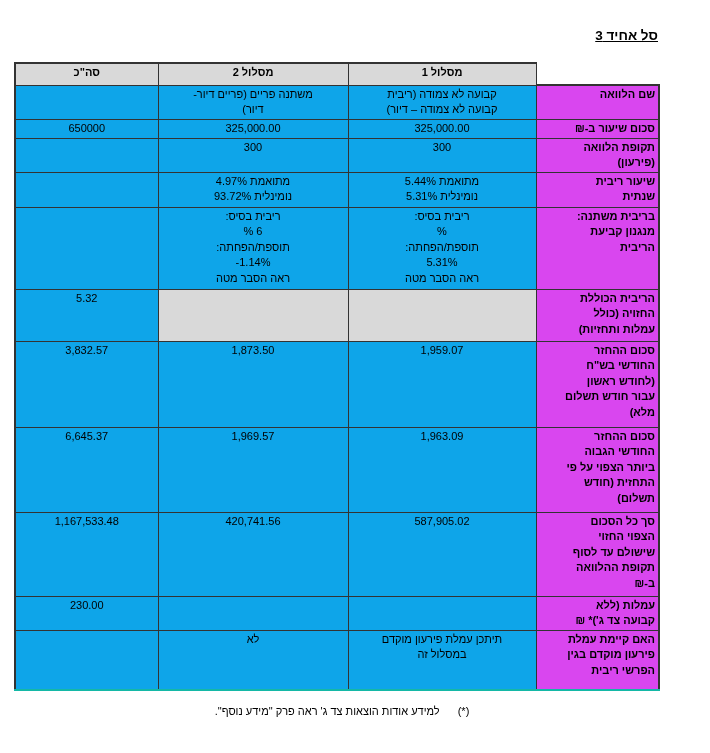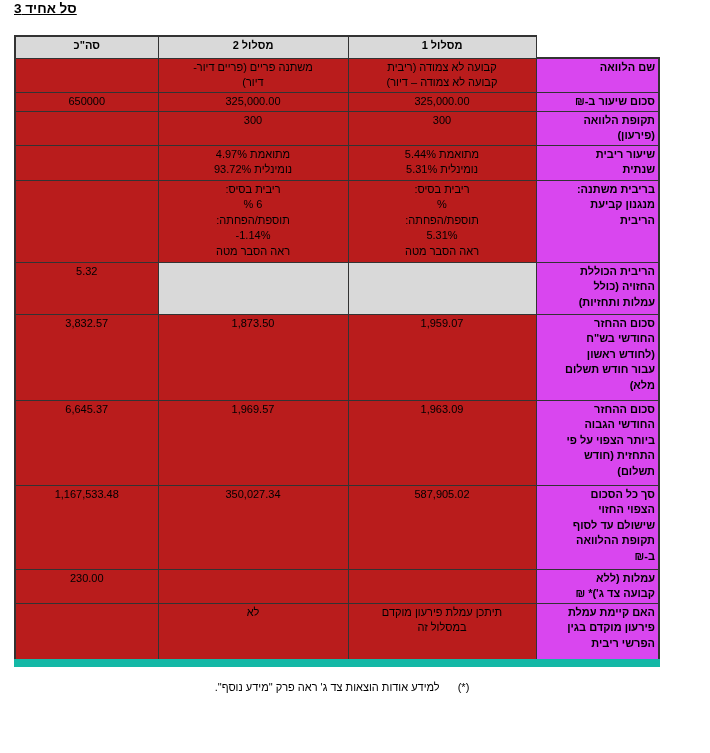--- a/index.html
+++ b/index.html
@@ -1,21 +1,21 @@
 <!DOCTYPE html>
 <html><head>
 <meta charset="utf-8">
 <style>
   html,body{margin:0;padding:0;background:#ffffff;}
   body{font-family:"Liberation Sans","DejaVu Sans",sans-serif;color:#000;}
   .page{width:710px;height:753px;background:#fff;overflow:hidden;position:relative;}
   .content{width:644px;margin-left:14px;}
   .title{
-    margin:0 0 18px 0;
-    text-align:left;font-size:13.5px;font-weight:bold;
+    padding-top:27px;margin:0 0 18px 0;
+    text-align:right;font-size:13.5px;font-weight:bold;
     text-decoration:underline;line-height:17px;
   }
   table.loan{
     border-collapse:collapse;table-layout:fixed;width:644px;
     direction:rtl;
   }
   td{
     border:1px solid #333333;
     vertical-align:top;
     padding:1px 3px;
@@ -23,26 +23,26 @@
     line-height:15.5px;
     white-space:pre-line;
     overflow:hidden;
   }
   td.hd{
     background:#d9d9d9;font-weight:bold;text-align:center;
   }
   td.lbl{
     background:#d946ef;font-weight:bold;text-align:right;
   }
-  td.val{text-align:center;background:#b91c1c;}
+  td.val{text-align:center;background:#0ea5e9;}
   td.shade{background:#d9d9d9;}
   td.corner{border:none;background:none;}
   
   .edge-t{border-top:2px solid #333333;}
-  .edge-b{border-bottom:8px solid #14b8a6;}
+  .edge-b{border-bottom:2px solid #14b8a6;}
   .edge-r{border-right:2px solid #333333;}
   .edge-l{border-left:2px solid #333333;}
   
   tr.rh{height:22px;}
   tr.r0{height:33px;} tr.r1{height:19px;} tr.r2{height:33px;}
   tr.r3{height:35px;} tr.r4{height:82px;} tr.r5{height:52px;}
   tr.r6{height:86px;} tr.r7{height:85px;} tr.r8{height:84px;}
   tr.r9{height:34px;} tr.r10{height:60px;}
   .footnote{
     direction:rtl;
@@ -159,21 +159,21 @@
         <td class="val edge-l">6,645.37</td>
       </tr>
 
       <tr class="r8">
         <td class="lbl edge-r">סך כל הסכום
 הצפוי החזוי
 שישולם עד לסוף
 תקופת ההלוואה
 ב-₪</td>
         <td class="val">587,905.02</td>
-        <td class="val">350,027.34</td>
+        <td class="val">420,741.56</td>
         <td class="val edge-l">1,167,533.48</td>
       </tr>
 
       <tr class="r9">
         <td class="lbl edge-r">עמלות (ללא
 קבועה צד ג')* ₪</td>
         <td class="val"></td>
         <td class="val"></td>
         <td class="val edge-l">230.00</td>
       </tr>

